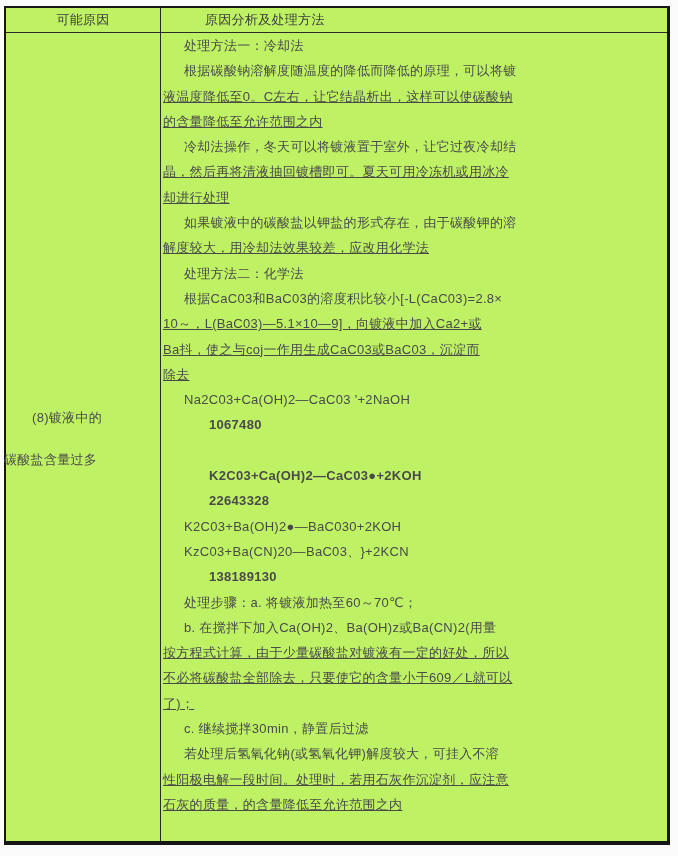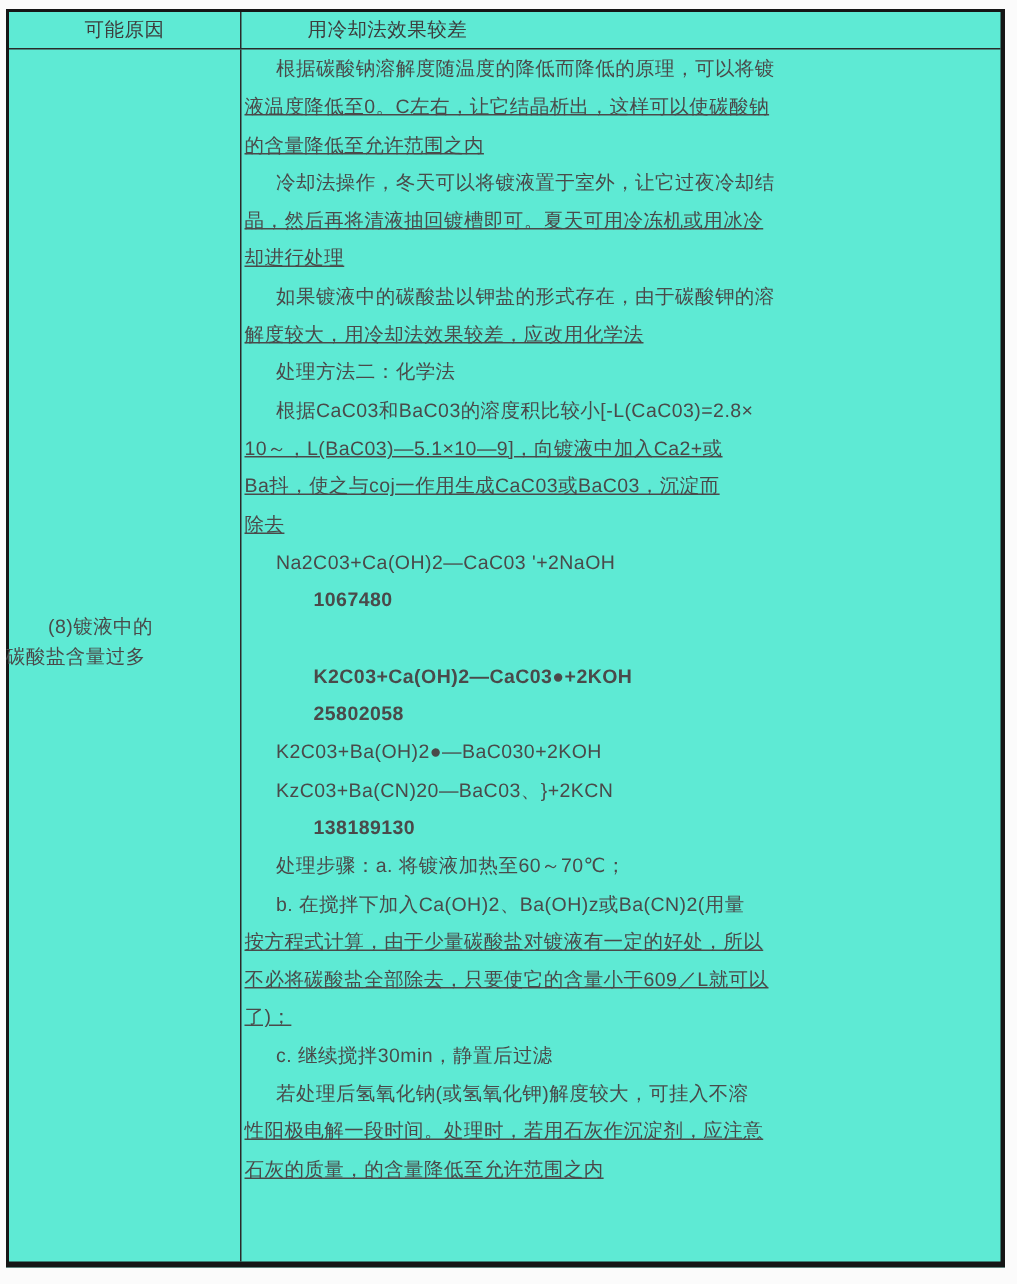--- a/index.html
+++ b/index.html
@@ -8,21 +8,21 @@
     background:#fbfbfb;
     font-family:"Liberation Sans","DejaVu Sans",sans-serif;
     color:#4a4a4a;
     overflow:hidden;
   }
   .doc-table{
     position:absolute;left:4px;top:6px;
     width:666px;height:839px;
     border-style:solid;border-color:#161616;
     border-width:2px 3px 4px 2px;
-    background:#5eead4;
+    background:#bef264;
     box-sizing:border-box;
   }
   .header-row{
     display:flex;height:24px;
     border-bottom:1px solid #2a2a2a;
   }
   .header-cell{
     font-size:13px;letter-spacing:.3px;color:#3d3d3d;
     line-height:24px;white-space:pre;
   }
@@ -33,65 +33,66 @@
   .header-cell.c2{padding-left:44px;}
   .body-row{
     display:flex;height:808px;
   }
   .cause-cell{
     width:155px;position:relative;
     border-right:1px solid #2a2a2a;box-sizing:border-box;
     font-size:13px;letter-spacing:.3px;
   }
   .cause-line1{position:absolute;top:376px;left:26px;white-space:pre;}
-  .cause-line2{position:absolute;top:396px;left:-2px;white-space:pre;}
+  .cause-line2{position:absolute;top:418px;left:-2px;white-space:pre;}
   .analysis-cell{
     flex:1;overflow:hidden;
   }
   .tline{
     height:25.3px;line-height:25.3px;
     font-size:13px;letter-spacing:.3px;
     white-space:pre;overflow:hidden;
   }
   .ind0{padding-left:2px;text-decoration:underline;}
   .ind1{padding-left:23px;}
   .ind2{padding-left:48px;font-weight:bold;}
 </style>
 </head>
 <body>
 
 <div class="doc-table">
   <div class="header-row">
     <div class="header-cell c1">可能原因</div>
-    <div class="header-cell c2">用冷却法效果较差</div>
+    <div class="header-cell c2">原因分析及处理方法</div>
   </div>
   <div class="body-row">
     <div class="cause-cell">
       <div class="cause-line1">(8)镀液中的</div>
       <div class="cause-line2">碳酸盐含量过多</div>
     </div>
     <div class="analysis-cell" id="lines">
+        <div class="tline ind1">处理方法一：冷却法</div>
         <div class="tline ind1">根据碳酸钠溶解度随温度的降低而降低的原理，可以将镀</div>
         <div class="tline ind0">液温度降低至0。C左右，让它结晶析出，这样可以使碳酸钠</div>
         <div class="tline ind0">的含量降低至允许范围之内</div>
         <div class="tline ind1">冷却法操作，冬天可以将镀液置于室外，让它过夜冷却结</div>
         <div class="tline ind0">晶，然后再将清液抽回镀槽即可。夏天可用冷冻机或用冰冷</div>
         <div class="tline ind0">却进行处理</div>
         <div class="tline ind1">如果镀液中的碳酸盐以钾盐的形式存在，由于碳酸钾的溶</div>
         <div class="tline ind0">解度较大，用冷却法效果较差，应改用化学法</div>
         <div class="tline ind1">处理方法二：化学法</div>
         <div class="tline ind1">根据CaC03和BaC03的溶度积比较小[-L(CaC03)=2.8×</div>
         <div class="tline ind0">10～，L(BaC03)—5.1×10—9]，向镀液中加入Ca2+或</div>
         <div class="tline ind0">Ba抖，使之与coj一作用生成CaC03或BaC03，沉淀而</div>
         <div class="tline ind0">除去</div>
         <div class="tline ind1">Na2C03+Ca(OH)2—CaC03 '+2NaOH</div>
         <div class="tline ind2">1067480</div>
         <div class="tline ind0"></div>
         <div class="tline ind2">K2C03+Ca(OH)2—CaC03●+2KOH</div>
-        <div class="tline ind2">25802058</div>
+        <div class="tline ind2">22643328</div>
         <div class="tline ind1">K2C03+Ba(OH)2●—BaC030+2KOH</div>
         <div class="tline ind1">KzC03+Ba(CN)20—BaC03、}+2KCN</div>
         <div class="tline ind2">138189130</div>
         <div class="tline ind1">处理步骤：a. 将镀液加热至60～70℃；</div>
         <div class="tline ind1">b. 在搅拌下加入Ca(OH)2、Ba(OH)z或Ba(CN)2(用量</div>
         <div class="tline ind0">按方程式计算，由于少量碳酸盐对镀液有一定的好处，所以</div>
         <div class="tline ind0">不必将碳酸盐全部除去，只要使它的含量小于609／L就可以</div>
         <div class="tline ind0">了)；</div>
         <div class="tline ind1">c. 继续搅拌30min，静置后过滤</div>
         <div class="tline ind1">若处理后氢氧化钠(或氢氧化钾)解度较大，可挂入不溶</div>

